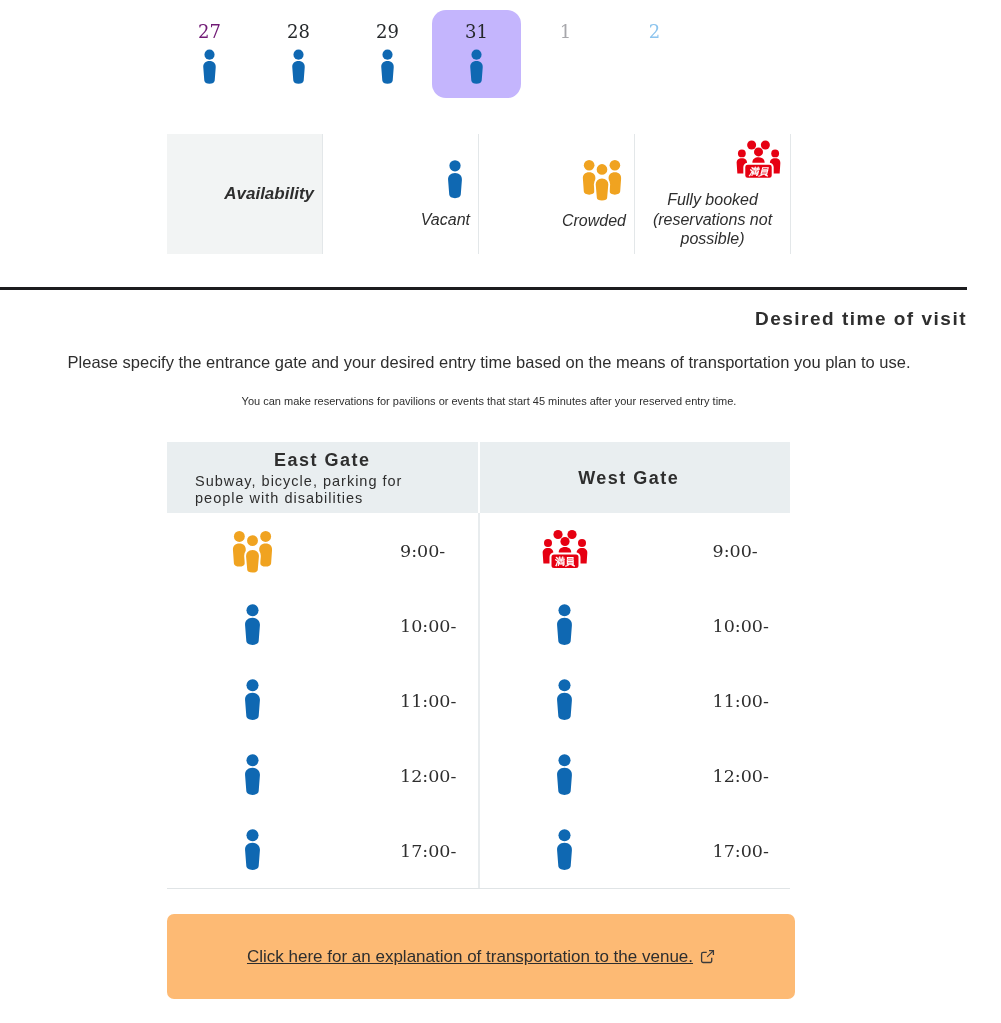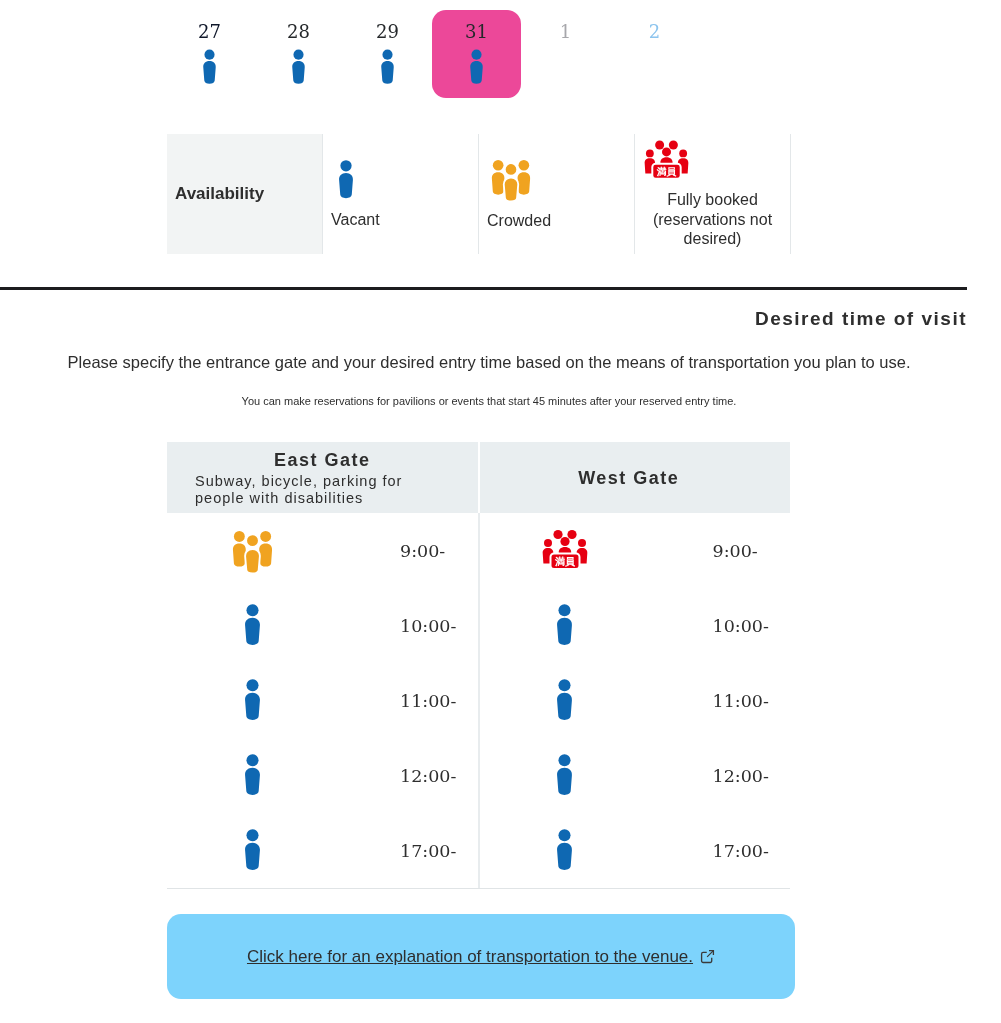--- a/index.html
+++ b/index.html
@@ -10,33 +10,33 @@
   }
   svg{display:block;}
   
   .cal{display:flex;margin:10px 0 0 165px;width:623px;}
   .cal-day{
     width:89px;height:88px;border-radius:14px;box-sizing:border-box;
     display:flex;flex-direction:column;align-items:center;padding-top:11px;
     cursor:pointer;
   }
   .cal-num{font-size:18px;line-height:22px;font-weight:bold;font-family:"DejaVu Serif","Liberation Serif",serif;font-weight:normal;}
-  .day-holiday .cal-num{color:#0f172a;}
+  .day-holiday .cal-num{color:#701a75;}
   .day-default .cal-num{color:#25282b;}
   .day-gray .cal-num{color:#a7a7ab;}
   .day-saturday .cal-num{color:#8cc4ee;}
-  .sel-true{background:#ec4899;}
+  .sel-true{background:#c4b5fd;}
   .cal-icon{margin-top:5px;visibility:hidden;}
   .icon-person .cal-icon{visibility:visible;}
   
   .legend{display:flex;margin:36px 0 0 167px;width:623px;height:120px;border-right:1px solid #e3e7e9;}
   .legend-cell{
     flex:1;border-left:1px solid #e3e7e9;box-sizing:border-box;
-    display:flex;flex-direction:column;align-items:flex-start;justify-content:center;
-    text-align:center;font-size:16px;line-height:1.2;padding:6px 8px;
+    display:flex;flex-direction:column;align-items:flex-end;justify-content:center;
+    text-align:center;font-size:16px;line-height:1.2;padding:6px 8px;font-style:italic;
   }
   .legend-cell:first-child{border-left:none;}
   .legend-title{background:#f2f4f4;font-weight:bold;font-size:17px;}
   .legend-label{margin-top:9px;}
   
   .slot-ic{display:none;}
   .status-vacant  .ic-vacant{display:block;}
   .status-crowded .ic-crowded{display:block;}
   .status-full    .ic-full{display:block;}
   
@@ -49,21 +49,21 @@
   .gate-col{width:311px;}
   .gate-col.west{border-left:2px solid #e8ecee;}
   .gate-header{height:71px;background:#e9eef0;display:flex;flex-direction:column;align-items:center;justify-content:center;padding:0 28px;box-sizing:border-box;}
   .gate-col.west .gate-header{border-left:2px solid #fff;margin-left:-2px;padding-left:16px;}
   .gate-title{font-size:18px;font-weight:bold;letter-spacing:1.5px;line-height:22px;}
   .gate-sub{font-size:14.5px;letter-spacing:1px;line-height:1.15;text-align:left;margin-top:2px;}
   .slot-row{height:75px;display:flex;align-items:center;cursor:pointer;}
   .slot-icon-box{width:170px;display:flex;justify-content:center;}
   .slot-time{font-size:17.5px;margin-left:63px;font-family:"DejaVu Serif","Liberation Serif",serif;}
   
-  .link-box{margin:25px 0 0 167px;width:628px;height:85px;border-radius:14px;background:#7dd3fc;display:flex;align-items:center;justify-content:center;}
+  .link-box{margin:25px 0 0 167px;width:628px;height:85px;border-radius:7px;background:#fdba74;display:flex;align-items:center;justify-content:center;}
   .transport-link{color:#2e2e2e;font-size:17px;text-decoration:underline;cursor:pointer;display:flex;align-items:center;}
   .ext-icon{margin-left:7px;}
 </style>
 </head>
 <body>
 
 <svg width="0" height="0" style="position:absolute" aria-hidden="true">
   <defs>
     <g id="sym-person" fill="#0f68b2">
       <circle cx="20" cy="9" r="7.5"></circle>
@@ -155,21 +155,21 @@
         <use href="#sym-group"></use>
       </svg>
 
     <span class="legend-label">Crowded</span>
   </div>
   <div class="legend-cell status-full">
 
     <svg class="slot-ic ic-full" width="47" height="42" viewBox="0 0 48 42">
         <use href="#sym-full"></use>
       </svg>
-    <span class="legend-label">Fully booked (reservations not desired)</span>
+    <span class="legend-label">Fully booked (reservations not possible)</span>
   </div>
 </div>
 
 <div class="divider"></div>
 
 <h2 class="heading">Desired time of visit</h2>
 
 <div class="desc">
   <div>Please specify the entrance gate and your desired entry time based on the means of transportation you plan to use.</div>
 </div>

